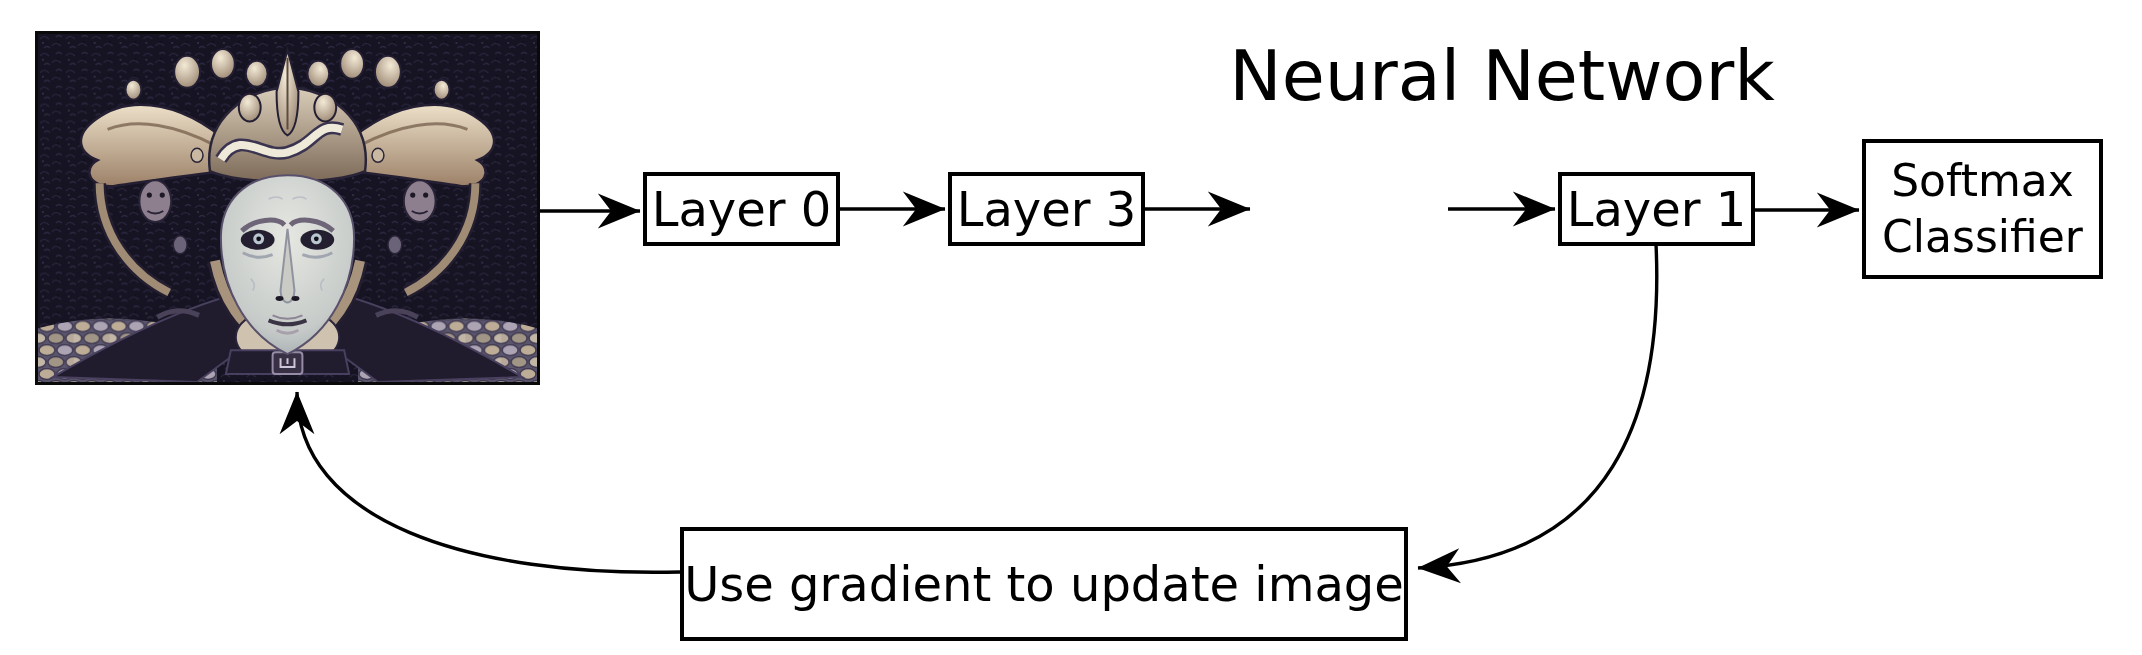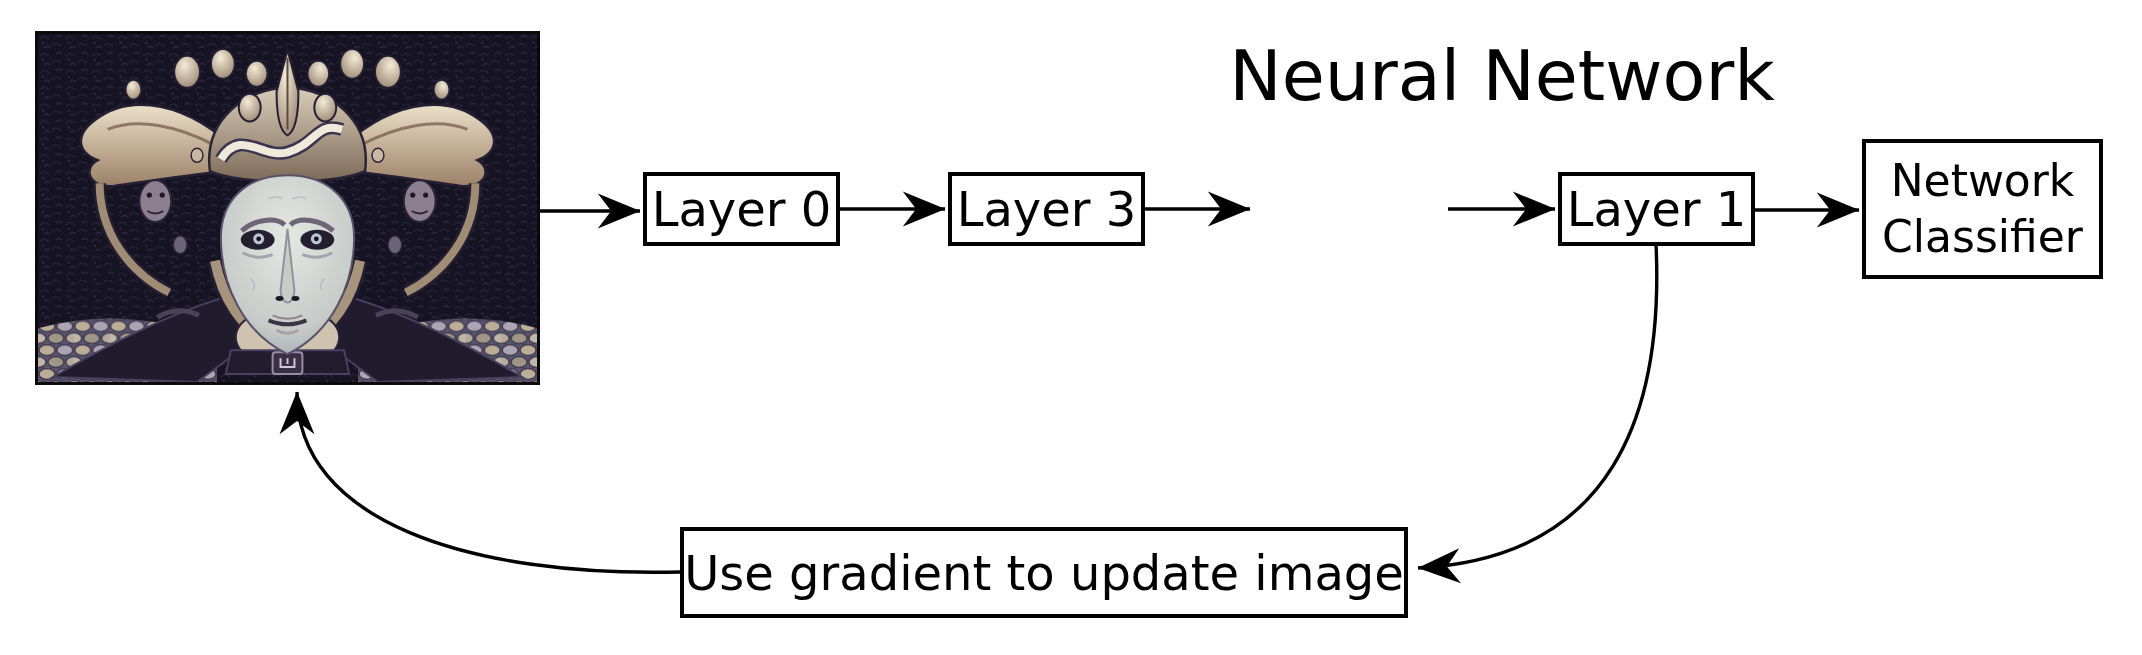--- a/index.html
+++ b/index.html
@@ -12,21 +12,21 @@
     position:absolute;left:1202px;top:36px;width:600px;height:80px;
     font-size:70px;line-height:80px;text-align:center;white-space:nowrap;
   }
   .node{
     position:absolute;box-sizing:border-box;border:4px solid #000;background:#fff;
     display:flex;align-items:center;justify-content:center;text-align:center;
   }
   .layer-node{width:197px;height:74px;top:172px;font-size:48px;white-space:nowrap;align-items:center;}
   #layer0{left:643px}#layer1{left:948px}#layer2{left:1253px}#layer3{left:1558px}
   .softmax-node{left:1862px;top:139px;width:241px;height:140px;font-size:44px;line-height:56px;padding:0 8px;}
-  .update-node{left:680px;top:527px;width:728px;height:91px;font-size:48px;white-space:nowrap;}
+  .update-node{left:680px;top:527px;width:728px;height:114px;font-size:48px;white-space:nowrap;}
   .artwork{
     position:absolute;left:35px;top:31px;width:505px;height:354px;
     box-sizing:border-box;border:3px solid #0a0a0a;background:#161423;
   }
   .artwork svg{display:block;width:100%;height:100%;}
 </style>
 </head>
 <body>
 
 <div class="canvas">
@@ -153,19 +153,19 @@
   <div class="node layer-node" id="layer0">
     <span>Layer 0</span>
   </div>
   <div class="node layer-node" id="layer1">
     <span>Layer 3</span>
   </div>
   <div class="node layer-node" id="layer3">
     <span>Layer 1</span>
   </div>
   <div class="node softmax-node">
-    <span>Network Classifier</span>
+    <span>Softmax Classifier</span>
   </div>
   <div class="node update-node">
     <span>Use gradient to update image</span>
   </div>
 
 </div>
 
 </body></html>

